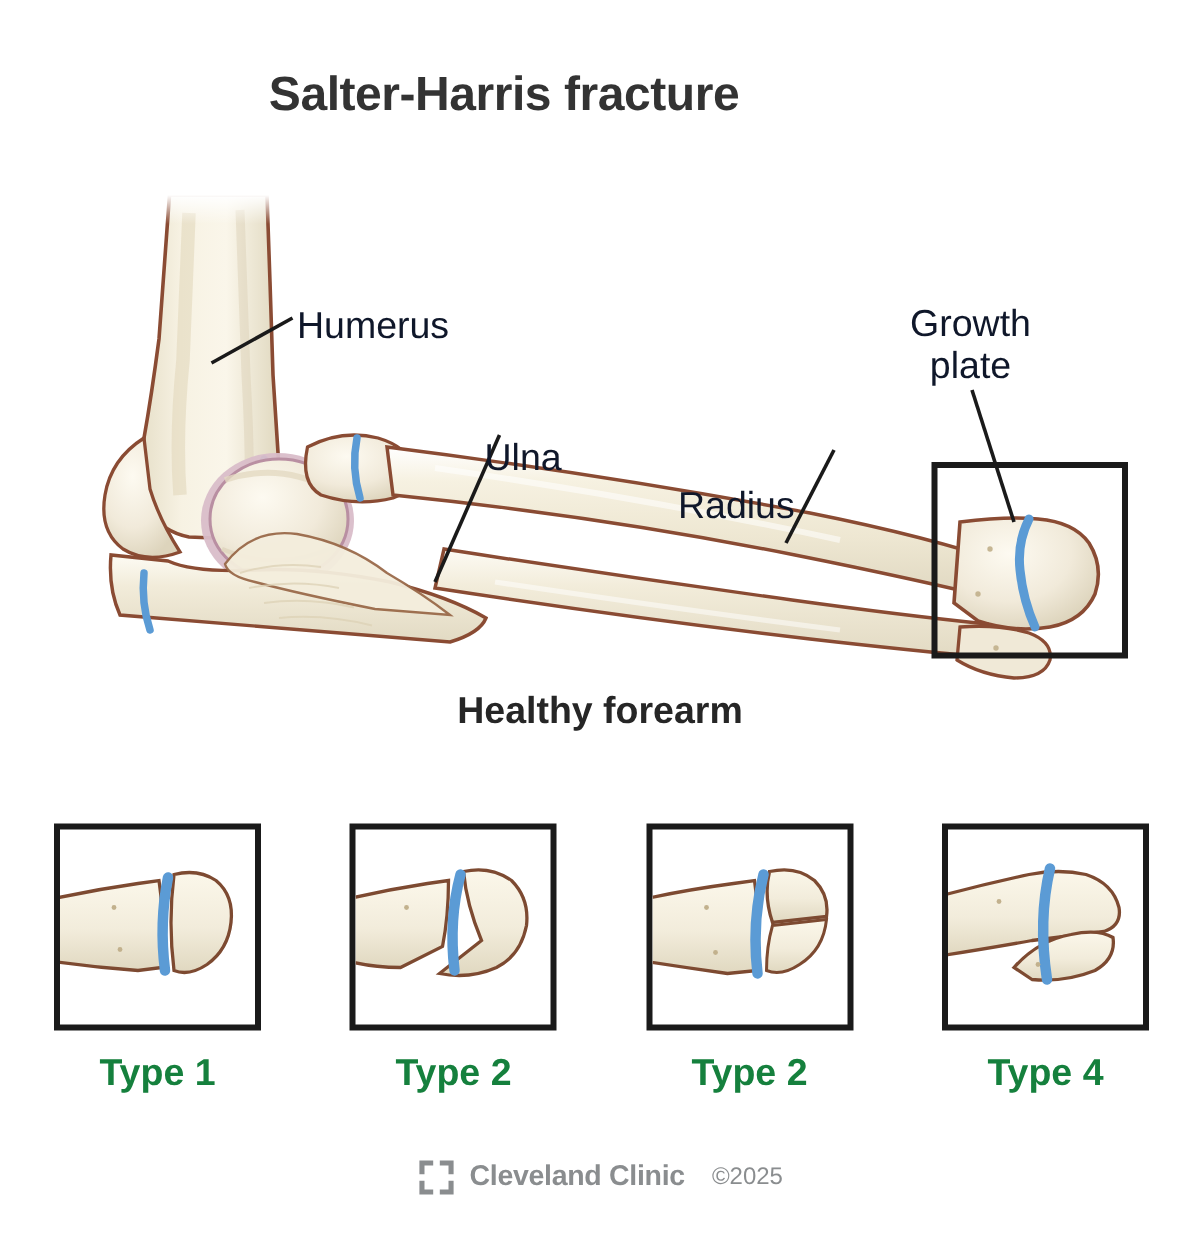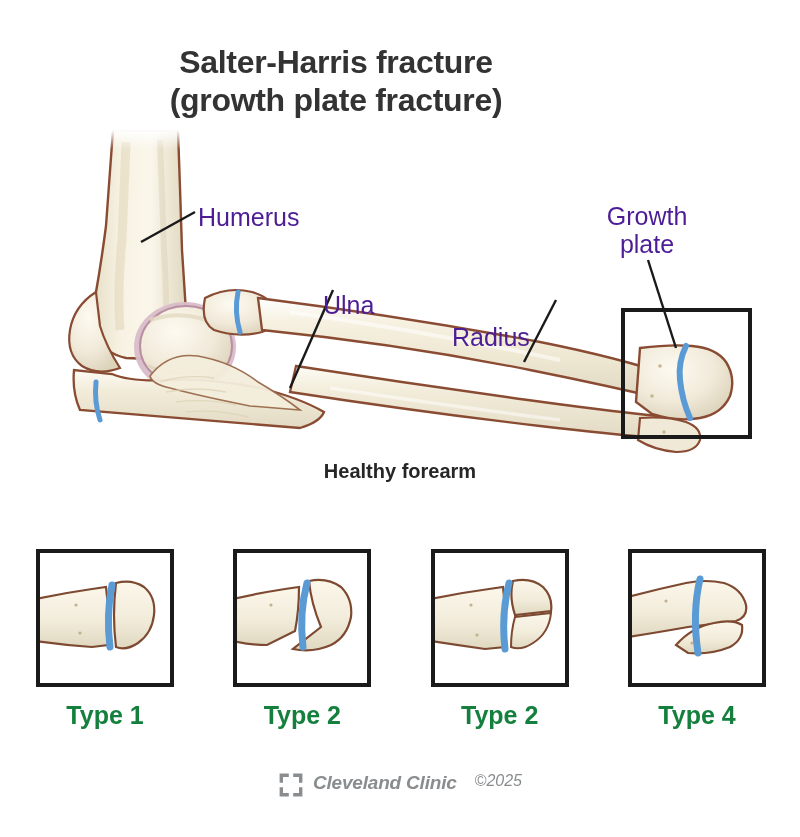--- a/index.html
+++ b/index.html
@@ -48,37 +48,37 @@
     top: 130px;
     width: 800px;
     height: 330px;
   }
   .main-figure svg { display: block; }
 
   
   .fig-label {
     position: absolute;
     font-size: 25px;
-    color: #4c1d95;
+    color: #0f172a;
     white-space: nowrap;
     line-height: 1.12;
   }
   .lbl-humerus { left: 198px; top: 203px; }
   .lbl-ulna    { left: 323px; top: 256px; margin-top: 35px; }
   .lbl-radius  { left: 452px; top: 285px; margin-top: 38px; }
   .lbl-growth  { left: 592px; top: 202px; text-align: center; width: 110px; white-space: normal; }
 
   
   .caption {
     position: absolute;
     left: 0;
     top: 460px;
     width: 800px;
     text-align: center;
-    font-size: 20px;
+    font-size: 25px;
     font-weight: bold;
     color: #262626;
   }
 
   
   .panels {
     position: absolute;
     left: 36px;
     top: 549px;
     width: 730px;
@@ -106,24 +106,23 @@
     color: #15803d;
   }
 
   
   .footer {
     position: absolute;
     left: 0;
     top: 772px;
     width: 800px;
     display: flex;
-    align-items: flex-start;
+    align-items: center;
     justify-content: center;
     gap: 9px;
-    font-style: italic;
   }
   .cc-logo {
     width: 26px;
     height: 26px;
     display: block;
   }
   .cc-name {
     font-size: 19px;
     font-weight: bold;
     color: #8a8d8f;
@@ -135,21 +134,20 @@
     margin-left: 9px;
   }
 </style>
 </head>
 <body>
 
 <div id="page">
 
   <div class="title-block">
     <span class="title-line">Salter-Harris fracture</span>
-    <span class="title-line">(growth plate fracture)</span>
   </div>
 
   <div class="main-figure">
     <svg width="800" height="330" viewBox="0 0 800 330" xmlns="http://www.w3.org/2000/svg">
       <defs>
         <linearGradient id="boneShaft" x1="0" y1="0" x2="0" y2="1">
           <stop offset="0%" stop-color="#ffffff"></stop>
           <stop offset="22%" stop-color="#f6f1e1"></stop>
           <stop offset="58%" stop-color="#eee7d2"></stop>
           <stop offset="100%" stop-color="#ded6bf"></stop>

